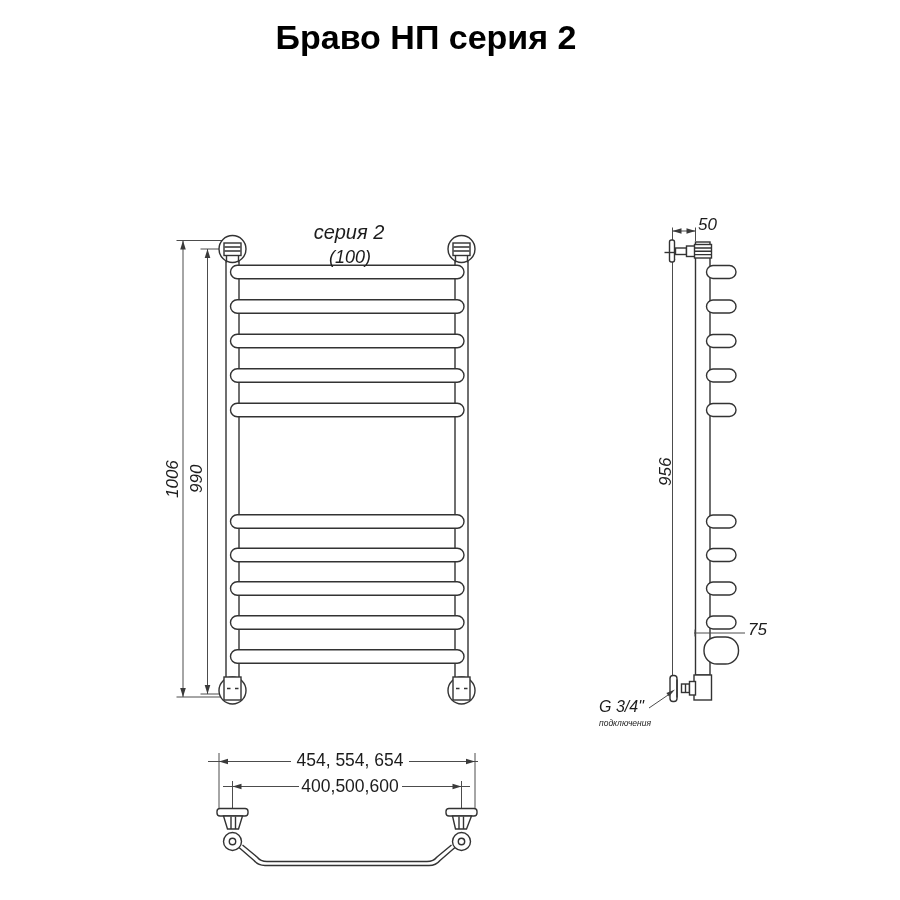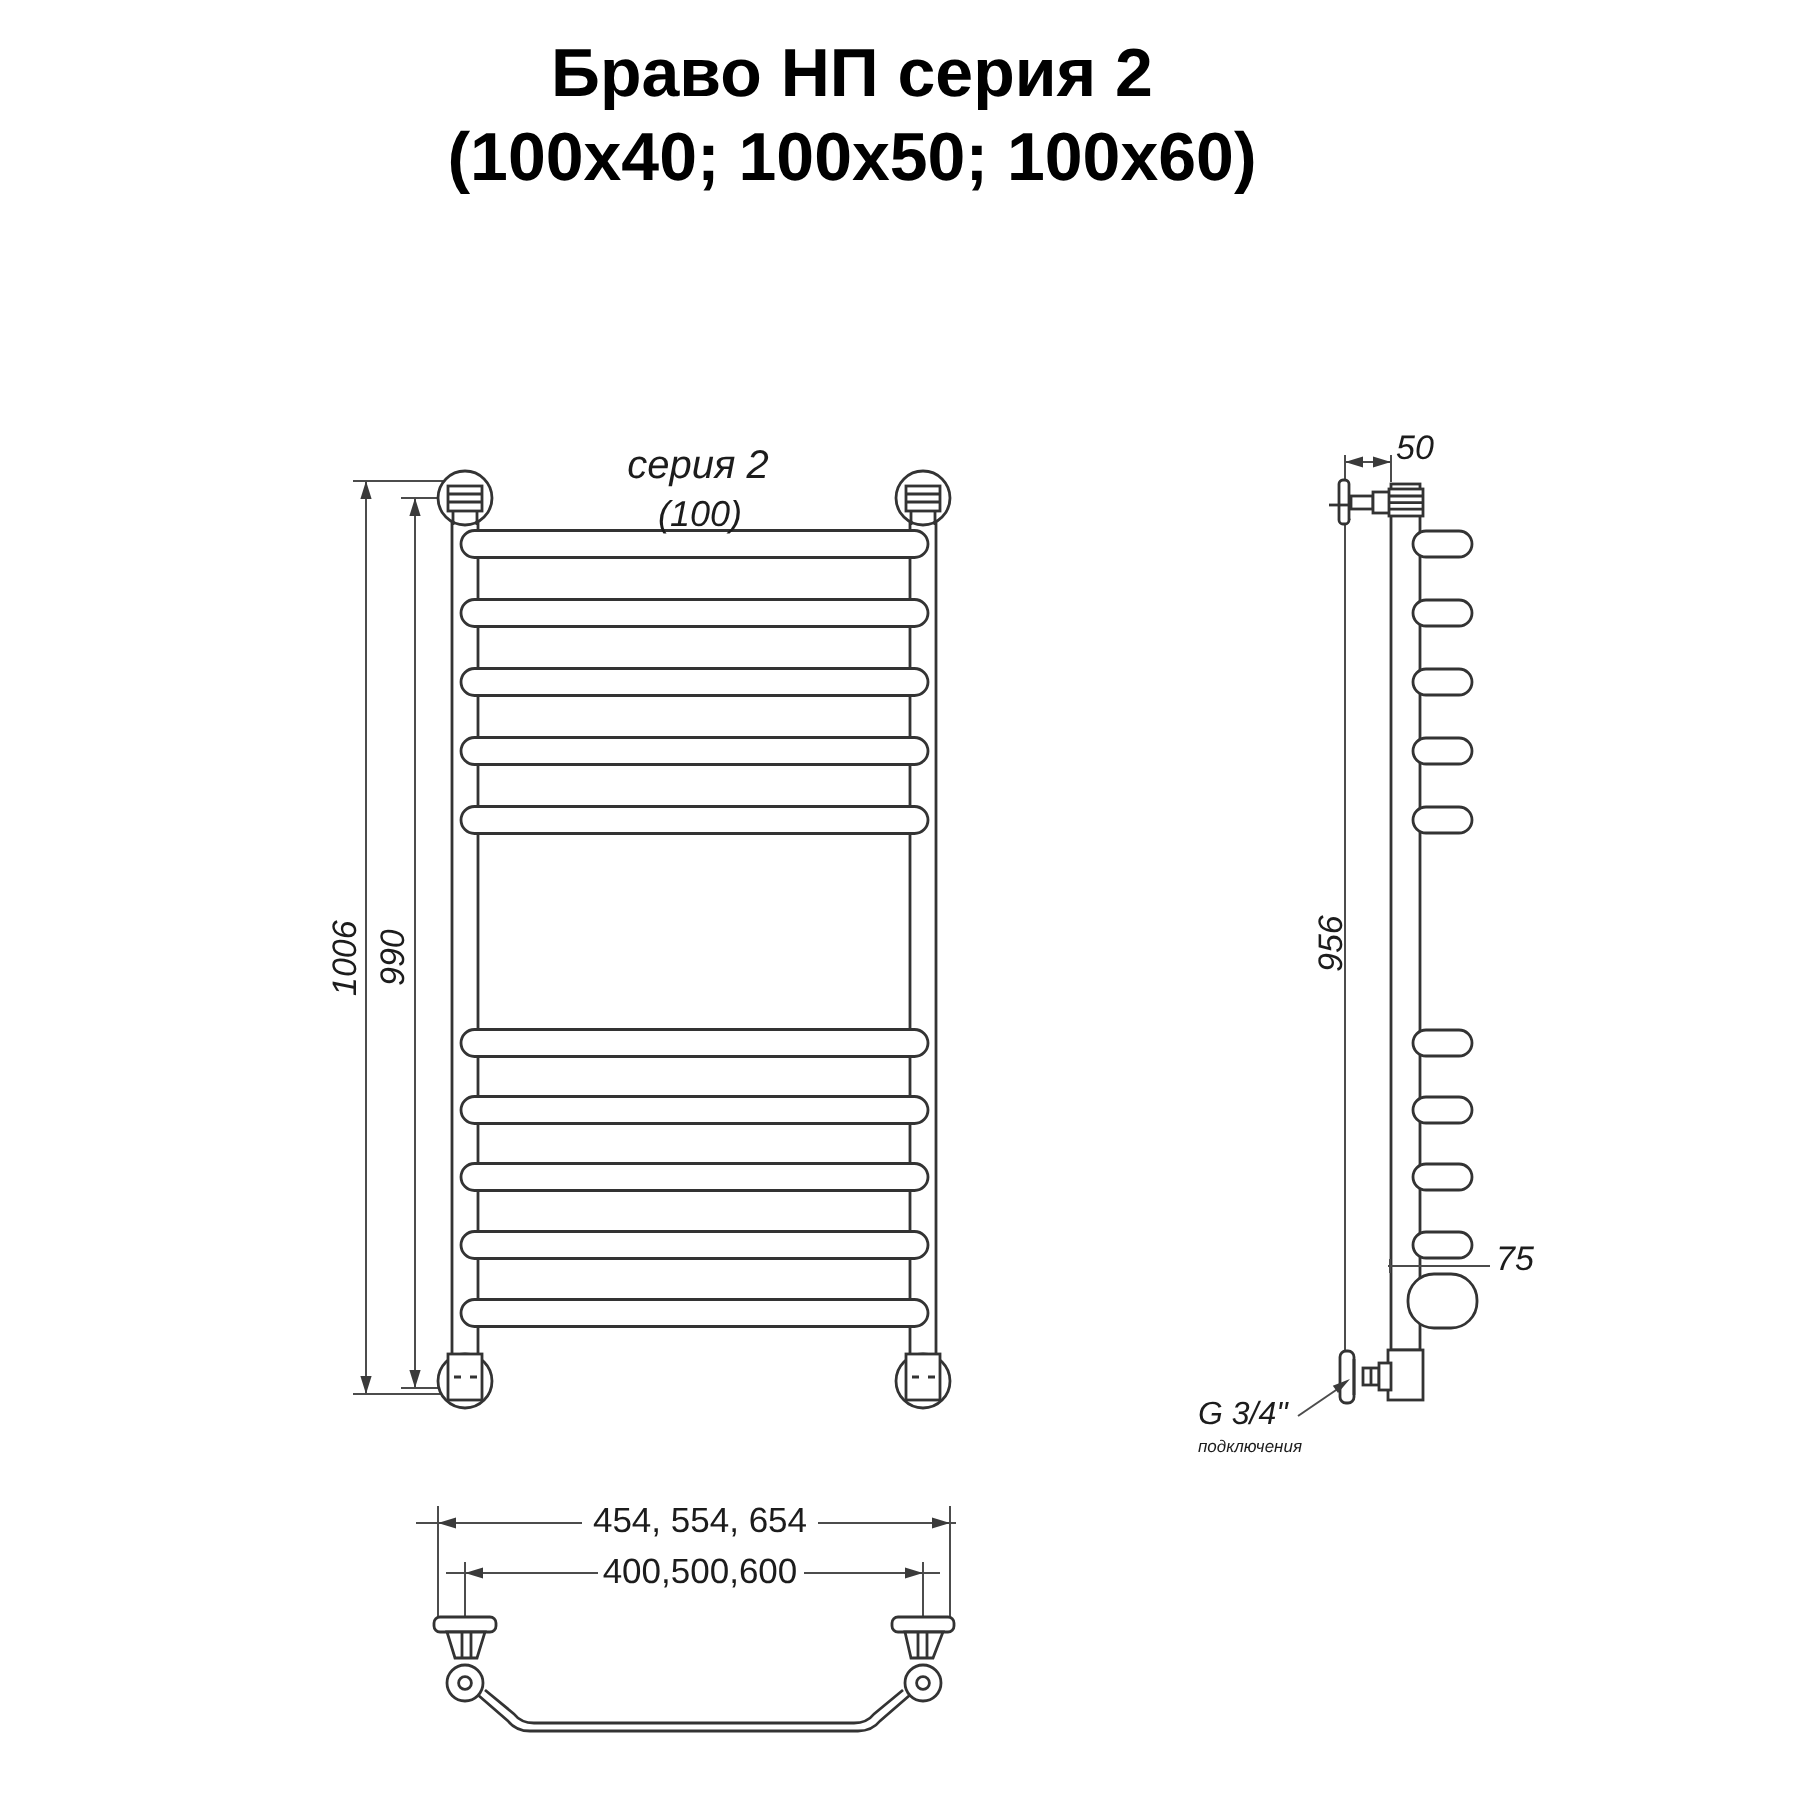--- a/index.html
+++ b/index.html
@@ -21,21 +21,20 @@
   .conn{font-size:16px;font-style:italic;}
   .tiny{font-size:8.5px;font-style:italic;}
 </style>
 </head>
 <body>
 
 <div class="canvas">
 
   <div class="title-block">
     <div>Браво НП серия 2</div>
-    <div>(100x40; 100x50; 100x60)</div>
   </div>
 
   <svg width="900" height="900" viewBox="0 0 900 900">
 
     <g>
 
       <g>
         <path class="dimline" d="M176.5,240.5 H229"></path>
         <path class="dimline" d="M176.5,697 H245"></path>
         <path class="dimline" d="M200.5,249 H220.5"></path>

